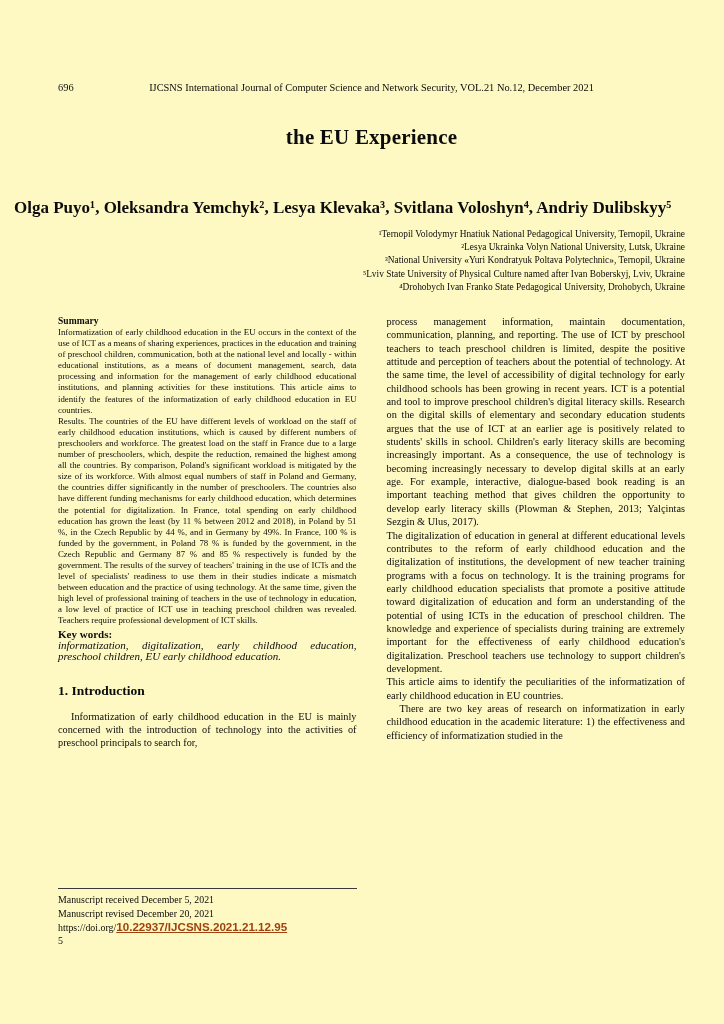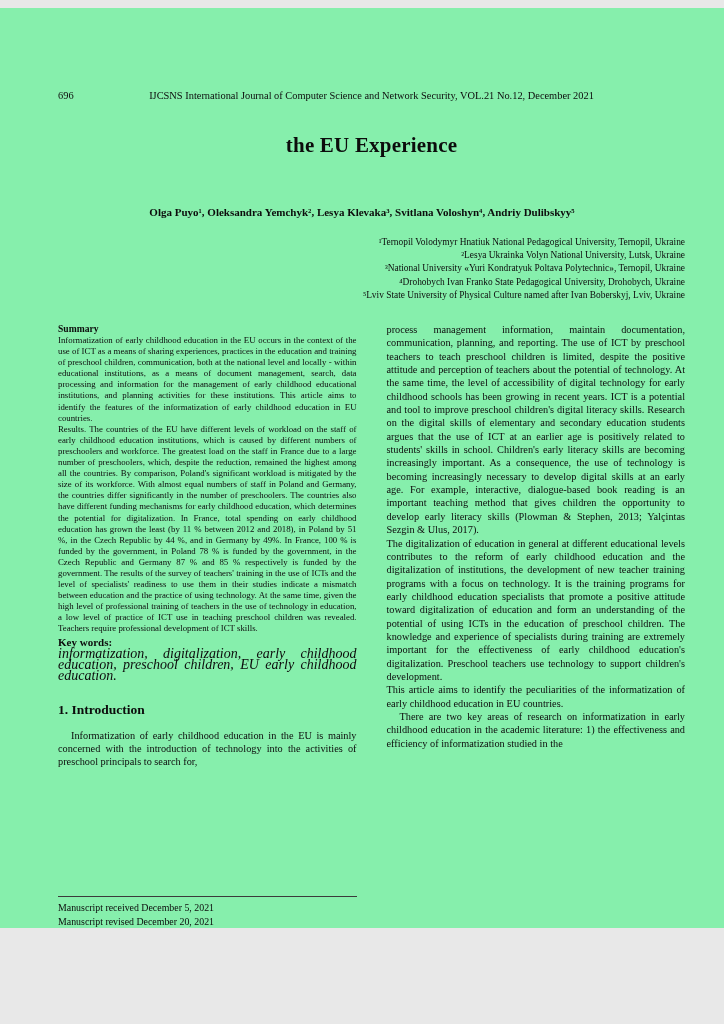--- a/index.html
+++ b/index.html
@@ -1,42 +1,42 @@
 <!DOCTYPE html>
 <html><head>
 <meta charset="utf-8">
 <style>
   html,body { margin:0; padding:0; background:#e8e8e8; }
   .page {
-    position:relative; width:724px; height:920px;
-    background:#86efac; margin:8px auto; overflow:hidden;
+    position:relative; width:724px; height:1024px;
+    background:#fef9c3; margin:0 auto; overflow:hidden;
     font-family:"Liberation Serif","DejaVu Serif",serif; color:#0c0c0c;
     -webkit-font-smoothing:antialiased;
   }
   .header { position:absolute; top:82px; left:58px; right:39px; height:16px; }
   .page-num { position:absolute; left:0; top:0; font-size:10.4px; }
   .journal-line { text-align:center; font-size:10.4px; padding:0 40px; }
 
   .title-block { position:absolute; top:124px; left:58px; right:39px; text-align:center;
     font-weight:bold; font-size:21px; line-height:26px; letter-spacing:.2px; }
 
-  .authors { position:absolute; top:198px; left:20px; right:20px; text-align:center;
-    font-weight:bold; font-size:11px; }
+  .authors { position:absolute; top:198px; left:14px; right:20px; text-align:left;
+    font-weight:bold; font-size:17px; }
 
   .affils { position:absolute; top:228px; left:58px; right:39px; text-align:right;
     font-size:9.4px; line-height:13.2px; }
 
   .columns { position:absolute; top:315px; left:58px; width:627px; height:632px;
     display:flex; gap:30px; }
   .col { width:307px; display:flex; flex-direction:column; }
 
   .summary-heading { font-size:9.6px; font-weight:bold; margin:0 0 1px 0; }
   .summary-text { font-size:8.8px; line-height:11.1px; text-align:justify; margin:0; }
   .kw-heading { font-size:11px; font-weight:bold; margin:1px 0 0 0; }
-  .kw-text { font-size:14px; font-style:italic; line-height:11px; text-align:justify; margin:0; }
+  .kw-text { font-size:11px; font-style:italic; line-height:11px; text-align:justify; margin:0; }
 
   .section-heading { font-size:13.5px; font-weight:bold; margin:21px 0 11px 0; }
   .body-text { font-size:10.3px; line-height:13.35px; text-align:justify; margin:0; }
   .indent { text-indent:13px; }
 
   .footnote { margin-top:auto; }
   .footnote-rule { border:none; border-top:1.6px solid #3a3a3a; margin:0 0 4px 0; width:100%; }
   .footnote-line { font-size:9.9px; line-height:13.4px; }
   .doi-line { font-size:9.9px; line-height:14px; }
   .doi-link { font-family:"Liberation Sans","DejaVu Sans",sans-serif; font-weight:bold;
@@ -56,22 +56,22 @@
   <div class="title-block">
     <div>the EU Experience</div>
   </div>
 
   <div class="authors">Olga Puyo¹, Oleksandra Yemchyk², Lesya Klevaka³, Svitlana Voloshyn⁴, Andriy Dulibskyy⁵</div>
 
   <div class="affils">
     <div>¹Ternopil Volodymyr Hnatiuk National Pedagogical University, Ternopil, Ukraine</div>
     <div>²Lesya Ukrainka Volyn National University, Lutsk, Ukraine</div>
     <div>³National University «Yuri Kondratyuk Poltava Polytechnic», Ternopil, Ukraine</div>
+    <div>⁵Lviv State University of Physical Culture named after Ivan Boberskyj, Lviv, Ukraine</div>
     <div>⁴Drohobych Ivan Franko State Pedagogical University, Drohobych, Ukraine</div>
-    <div>⁵Lviv State University of Physical Culture named after Ivan Boberskyj, Lviv, Ukraine</div>
   </div>
 
   <div class="columns">
 
     <div class="col">
       <div class="summary-heading">Summary</div>
       <p class="summary-text">Informatization of early childhood education in the EU occurs in the context of the use of ICT as a means of sharing experiences, practices in the education and training of preschool children, communication, both at the national level and locally - within educational institutions, as a means of document management, search, data processing and information for the management of early childhood educational institutions, and planning activities for these institutions. This article aims to identify the features of the informatization of early childhood education in EU countries.</p>
       <p class="summary-text">Results. The countries of the EU have different levels of workload on the staff of early childhood education institutions, which is caused by different numbers of preschoolers and workforce. The greatest load on the staff in France due to a large number of preschoolers, which, despite the reduction, remained the highest among all the countries. By comparison, Poland's significant workload is mitigated by the size of its workforce. With almost equal numbers of staff in Poland and Germany, the countries differ significantly in the number of preschoolers. The countries also have different funding mechanisms for early childhood education, which determines the potential for digitalization. In France, total spending on early childhood education has grown the least (by 11 % between 2012 and 2018), in Poland by 51 %, in the Czech Republic by 44 %, and in Germany by 49%. In France, 100 % is funded by the government, in Poland 78 % is funded by the government, in the Czech Republic and Germany 87 % and 85 % respectively is funded by the government. The results of the survey of teachers' training in the use of ICTs and the level of specialists' readiness to use them in their studies indicate a mismatch between education and the practice of using technology. At the same time, given the high level of professional training of teachers in the use of technology in education, a low level of practice of ICT use in teaching preschool children was revealed. Teachers require professional development of ICT skills.</p>
       <div class="kw-heading">Key words:</div>
       <p class="kw-text">informatization, digitalization, early childhood education, preschool children, EU early childhood education.</p>

